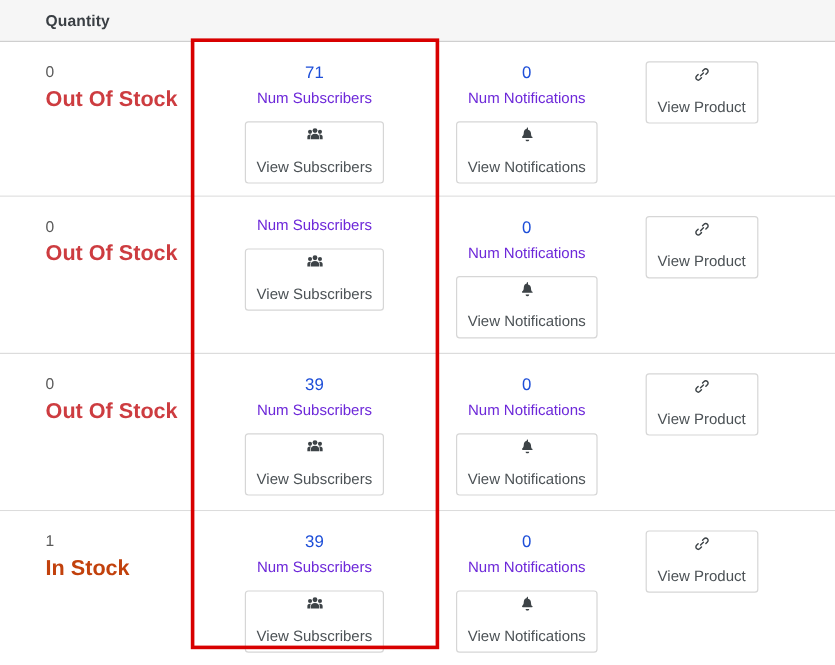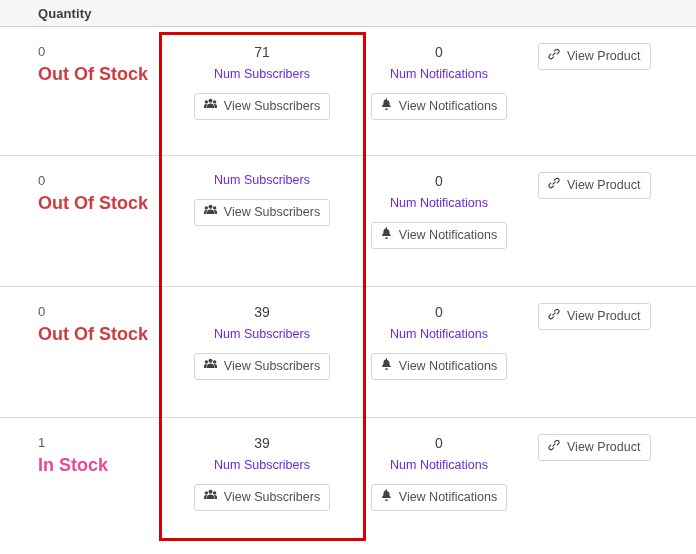--- a/index.html
+++ b/index.html
@@ -12,21 +12,21 @@
   }
   .table-wrap {
     position: relative;
     width: 696px;
     height: 554px;
     overflow: hidden;
     background: #fff;
   }
   
   .thead {
-    height: 27px;
+    height: 35px;
     background: #f6f6f6;
     border-bottom: 1px solid #cfcfcf;
     display: flex;
     align-items: center;
   }
   .th-quantity {
     padding-left: 38px;
     font-size: 13px;
     font-weight: bold;
     color: #3a3f44;
@@ -53,49 +53,50 @@
     color: #5a5a5a;
     line-height: 18px;
     margin-bottom: 5px;
   }
   .stock-label {
     font-size: 18px;
     font-weight: bold;
     line-height: 16px;
   }
   .stock-out { color: #cd3c40; }
-  .stock-in  { color: #ec4899; }
+  .stock-in  { color: #c2410c; }
 
   .metric-num {
     font-size: 14px;
-    color: #404040;
+    color: #1d4ed8;
     line-height: 18px;
     margin-bottom: 5px;
   }
   .metric-label {
     font-size: 12.5px;
     color: #6d28d9;
     line-height: 16px;
     margin-bottom: 11px;
   }
 
   .btn {
     display: inline-flex;
-    align-items: flex-start;
-    gap: 7px;
+    align-items: center;
+    gap: 13px;
     background: #ffffff;
     border: 1px solid #d6d6d6;
     border-radius: 3px;
     padding: 4px 9px 5px 9px;
     font-size: 12.5px;
     color: #4c5256;
     line-height: 16px;
     cursor: pointer;
     white-space: nowrap;
     font-family: "Liberation Sans", sans-serif;
+    flex-direction: column;
   }
   .btn svg { display: block; flex: 0 0 auto; }
   .btn .ico { display: inline-flex; align-items: center; }
 
   .btn-product { padding: 4px 10px 5px 9px; }
 
   
   .highlight-box {
     position: absolute;
     left: 159px;

